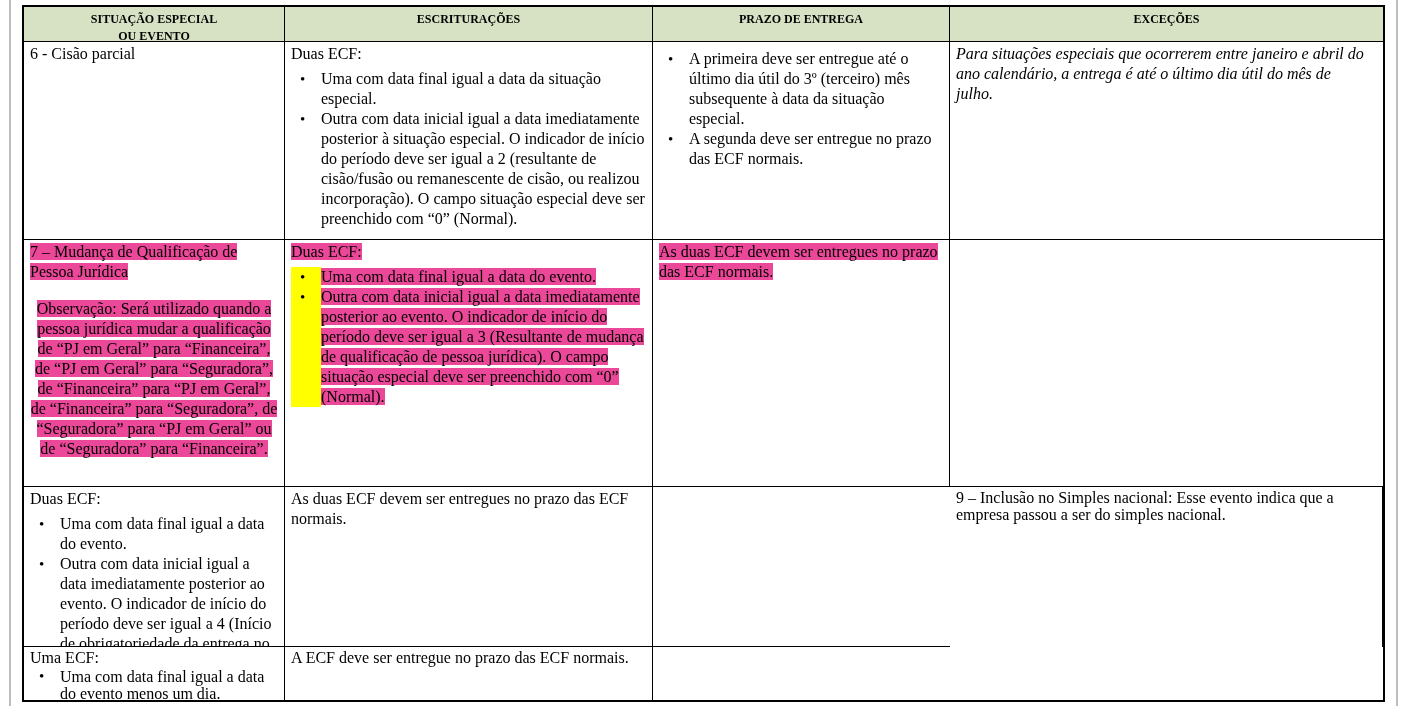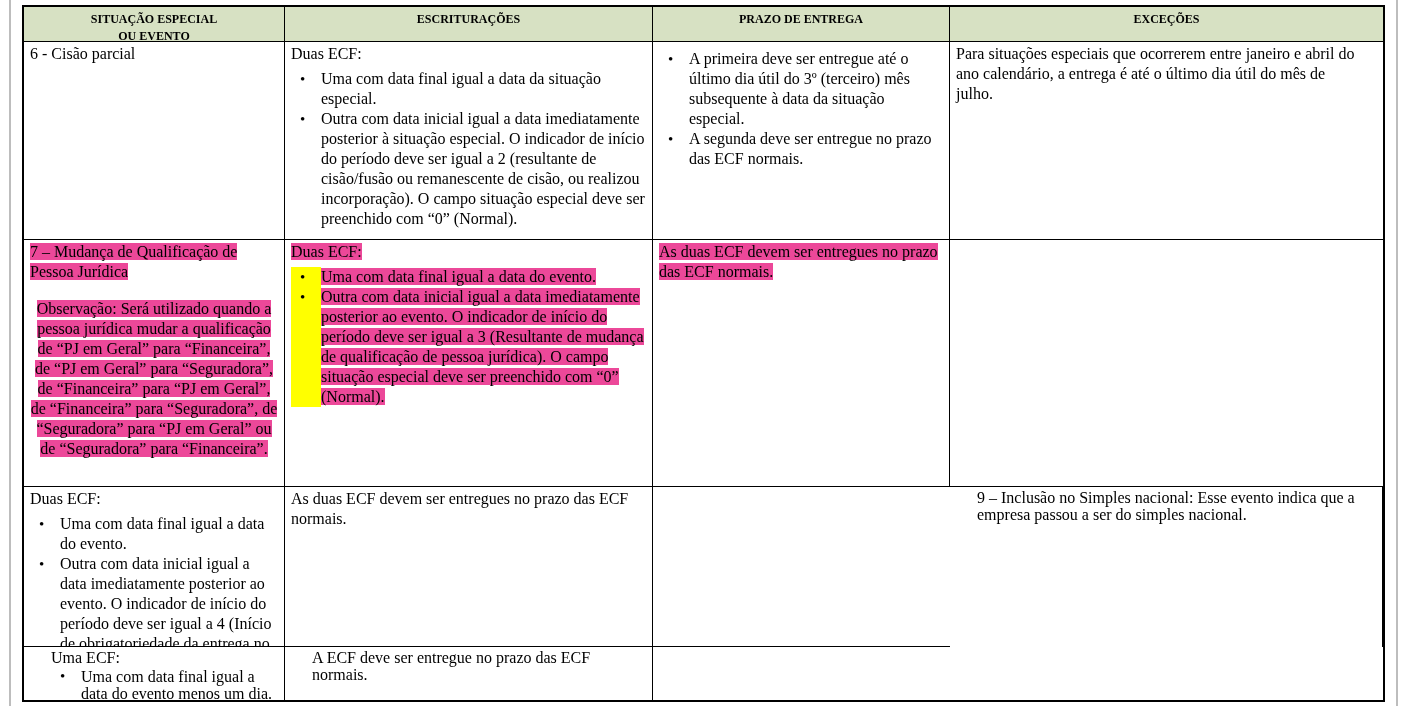--- a/index.html
+++ b/index.html
@@ -64,24 +64,24 @@
     box-sizing: border-box;
     padding-left: 9px;
     font-size: 15px;
   }
   .li .t { flex: 1 1 auto; }
 
   
   .hl  { background: #ec4899; }
   .hlg { background: #ffff00; } 
 
-  .r9 { line-height: 17px; margin-left: 21px; }
+  .r9 { line-height: 17px; }
   .r9 .list { margin-top: 2px; }
 
-  .ex-cell { padding-right: 18px; }
+  .ex-cell { padding-right: 18px; font-style: italic; }
 </style>
 </head>
 <body>
 
 <div class="page-edge left"></div>
 <div class="page-edge right"></div>
 
 <div class="doc-table">
 
   <div class="cell head">

